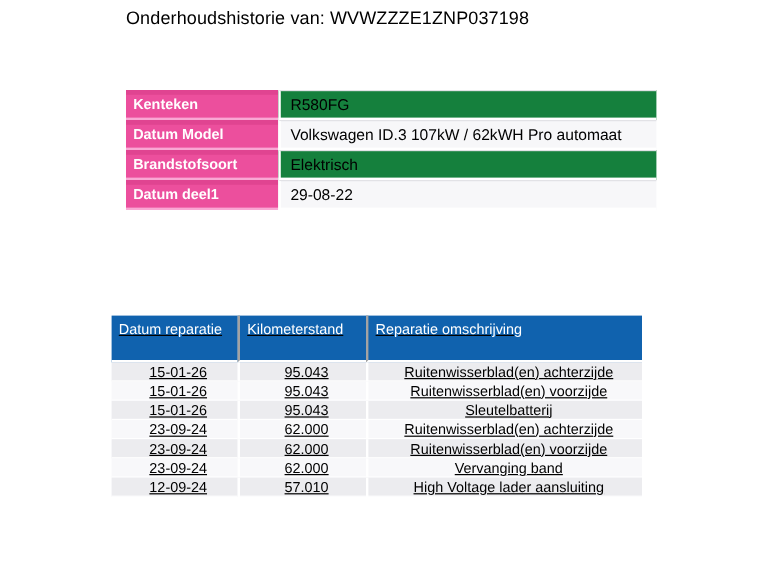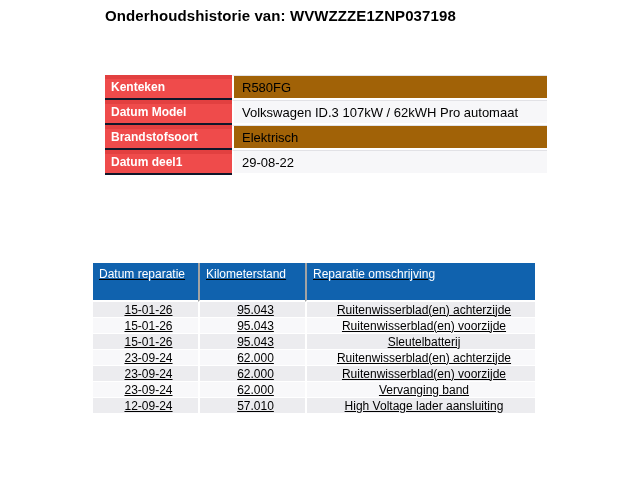--- a/index.html
+++ b/index.html
@@ -14,54 +14,54 @@
     background: #ffffff;
     overflow: hidden;
     font-family: "Liberation Sans", sans-serif;
     color: #000000;
   }
   .title {
     position: absolute;
     left: 105px;
     top: 7px;
     font-size: 15px;
-    font-weight: bold;
+    font-weight: normal;
     letter-spacing: 0.1px;
     white-space: nowrap;
   }
   table {
     border-collapse: separate;
     border-spacing: 0;
     table-layout: fixed;
   }
   
   .vehicle {
     position: absolute;
     left: 105px;
     top: 75px;
     width: 442px;
   }
   .vehicle th {
     width: 121px;
     height: 22px;
-    background: #ef4444;
+    background: #ec4899;
     box-shadow: inset 0 -19px 0 rgba(255,255,255,0.04), inset 0 4px 0 rgba(0,0,0,0.05);
     color: #ffffff;
     font-size: 12px;
     font-weight: bold;
     text-align: left;
     vertical-align: middle;
     padding: 0 0 0 6px;
-    border-bottom: 2px solid #0f172a;
+    border-bottom: 2px solid #f9a8d4;
     white-space: nowrap;
     overflow: hidden;
   }
   .vehicle td {
     height: 22px;
-    background: #a16207;
+    background: #15803d;
     font-size: 13px;
     vertical-align: middle;
     padding: 0 0 0 8px;
     border-left: 2px solid #ffffff;
     border-bottom: 2px solid #ffffff;
     border-top: 1px solid #E2E2E6;
     white-space: nowrap;
     overflow: hidden;
   }
   .vehicle tr:nth-child(even) td { background: #F7F7F9; }

